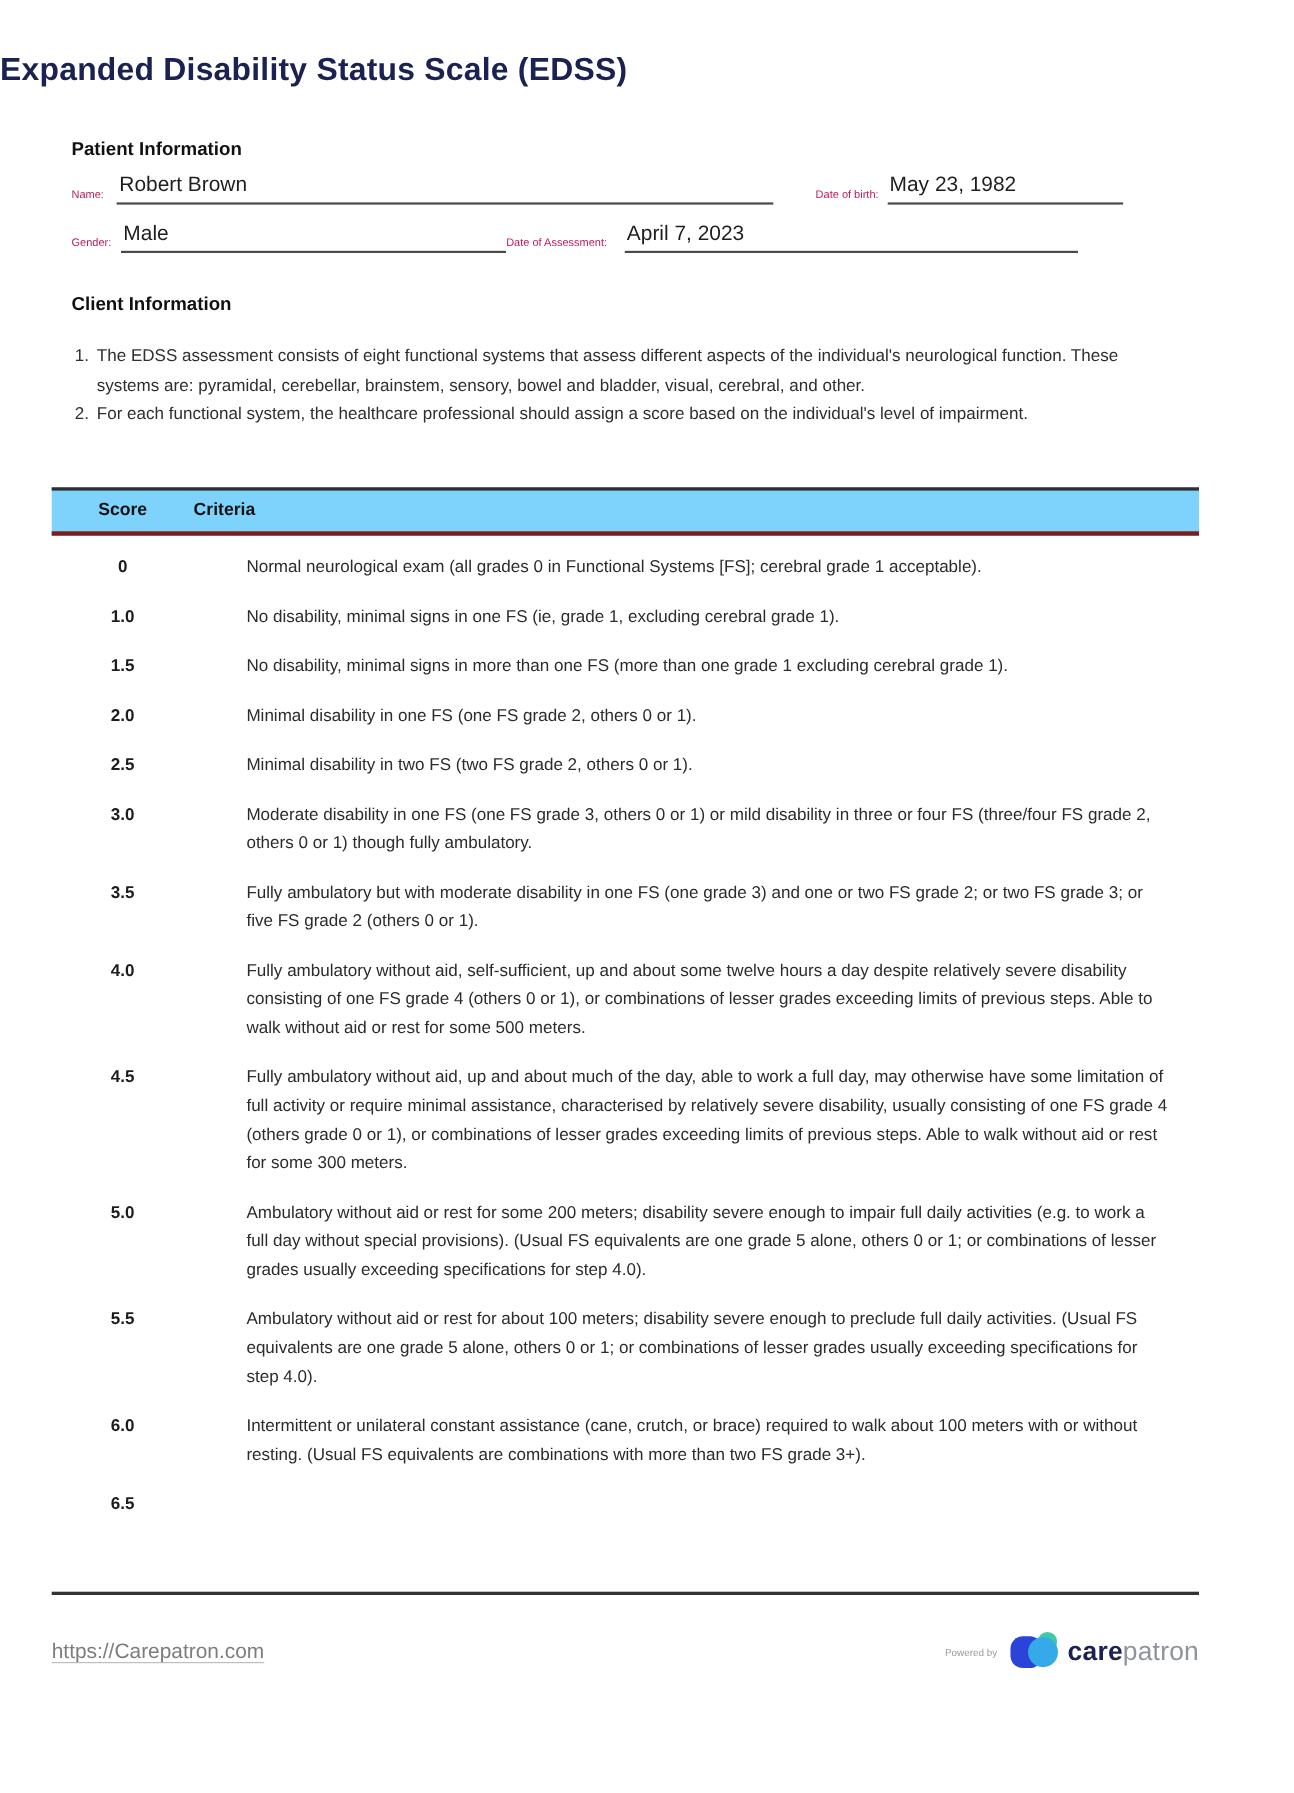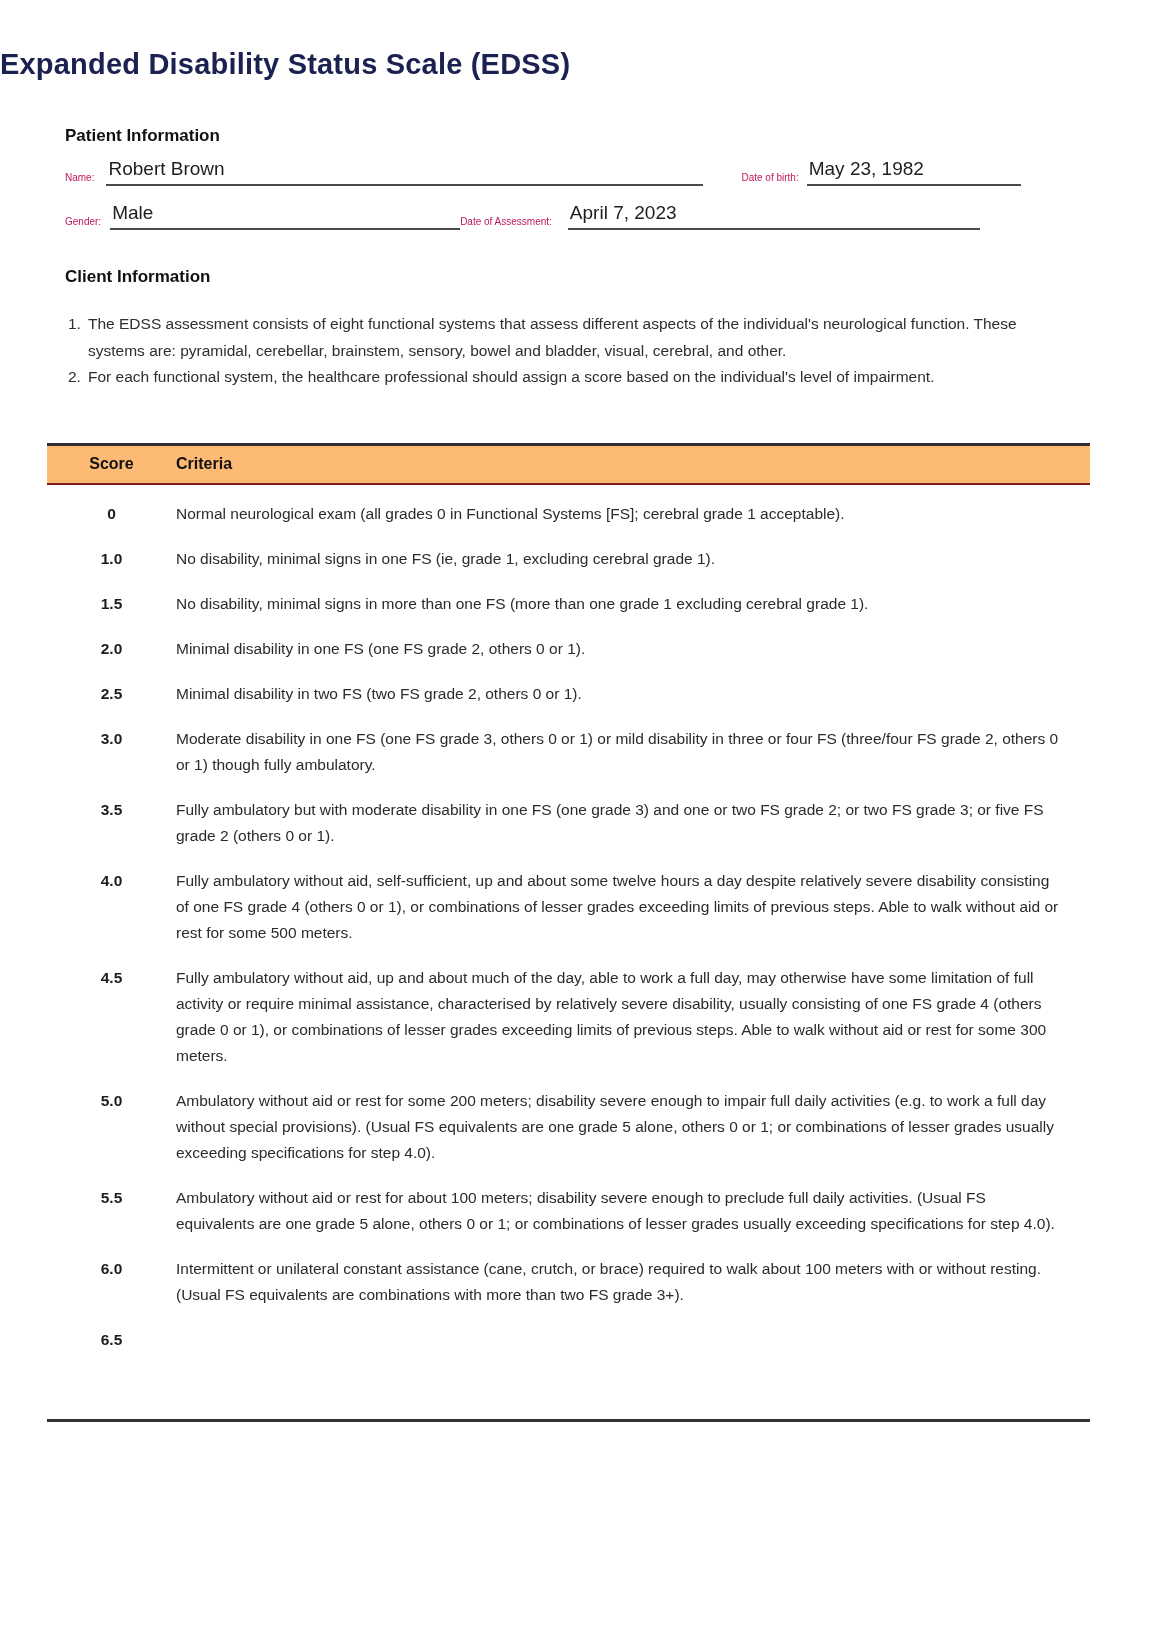--- a/index.html
+++ b/index.html
@@ -52,39 +52,39 @@
   
   .instructions { margin-top: 24px; font-size: 15.5px; line-height: 26.5px; color: #2e2e2e; }
   .instruction-item { display: flex; margin-left: 21px; }
   .instruction-num { width: 20px; flex: 0 0 20px; }
   .instruction-text { flex: 1; padding-right: 18px; }
 
   
   .score-table { margin-top: 52px; }
   .table-header {
     border-top: 3px solid #2f2f2f;
-    border-bottom: 2px solid #7f1d1d;
-    background: #fdba74;
+    border-bottom: 4px solid #7f1d1d;
+    background: #7dd3fc;
     display: grid; grid-template-columns: 129px 1fr;
     padding: 9px 0 10px 0;
   }
   .th { font-size: 16px; font-weight: bold; color: #111; }
   .th-score { text-align: center; }
   .table-body { padding-top: 16px; }
   .score-row {
     display: grid; grid-template-columns: 129px 1fr;
     margin-bottom: 19px;
   }
   .cell-score {
     font-size: 15.5px; font-weight: bold; color: #1c1c1c;
     text-align: center; line-height: 26px;
   }
   .cell-criteria {
     font-size: 15.5px; color: #2b2b2b;
-    line-height: 26px; padding-right: 26px;
+    line-height: 26px; padding-right: 26px; margin-left: 48px;
   }
   .bottom-rule {
     border: none; border-top: 3px solid #333;
     margin: 66px 0 0 0;
   }
 
   
   .footer {
     display: flex; justify-content: space-between; align-items: center;
     margin-top: 30px;
@@ -202,15 +202,29 @@
     <span class="cell-criteria">Intermittent or unilateral constant assistance (cane, crutch, or brace) required to walk about 100 meters with or without resting. (Usual FS equivalents are combinations with more than two FS grade 3+).</span>
   </div>
           <div class="score-row">
     <span class="cell-score">6.5</span>
   </div>
         </div>
     </div>
 
     <hr class="bottom-rule">
 
+    <div class="footer">
+      <a class="footer-link" href="#">https://Carepatron.com</a>
+      <div class="brand-group">
+        <span class="powered-by">Powered by</span>
+        <svg class="logo-mark" viewBox="0 0 60 54">
+          <circle cx="44" cy="15" r="11" fill="#3ec9a7"></circle>
+          <rect x="2" y="9" width="36" height="36" rx="14" fill="#2b44d8"></rect>
+          <circle cx="39" cy="27" r="17" fill="#36a9e9"></circle>
+        </svg>
+        <span class="brand-text">
+          <span class="brand-care">care</span><span class="brand-patron">patron</span>
+        </span>
+      </div>
+    </div>
 
   </div>
 </div>
 
 </body></html>

